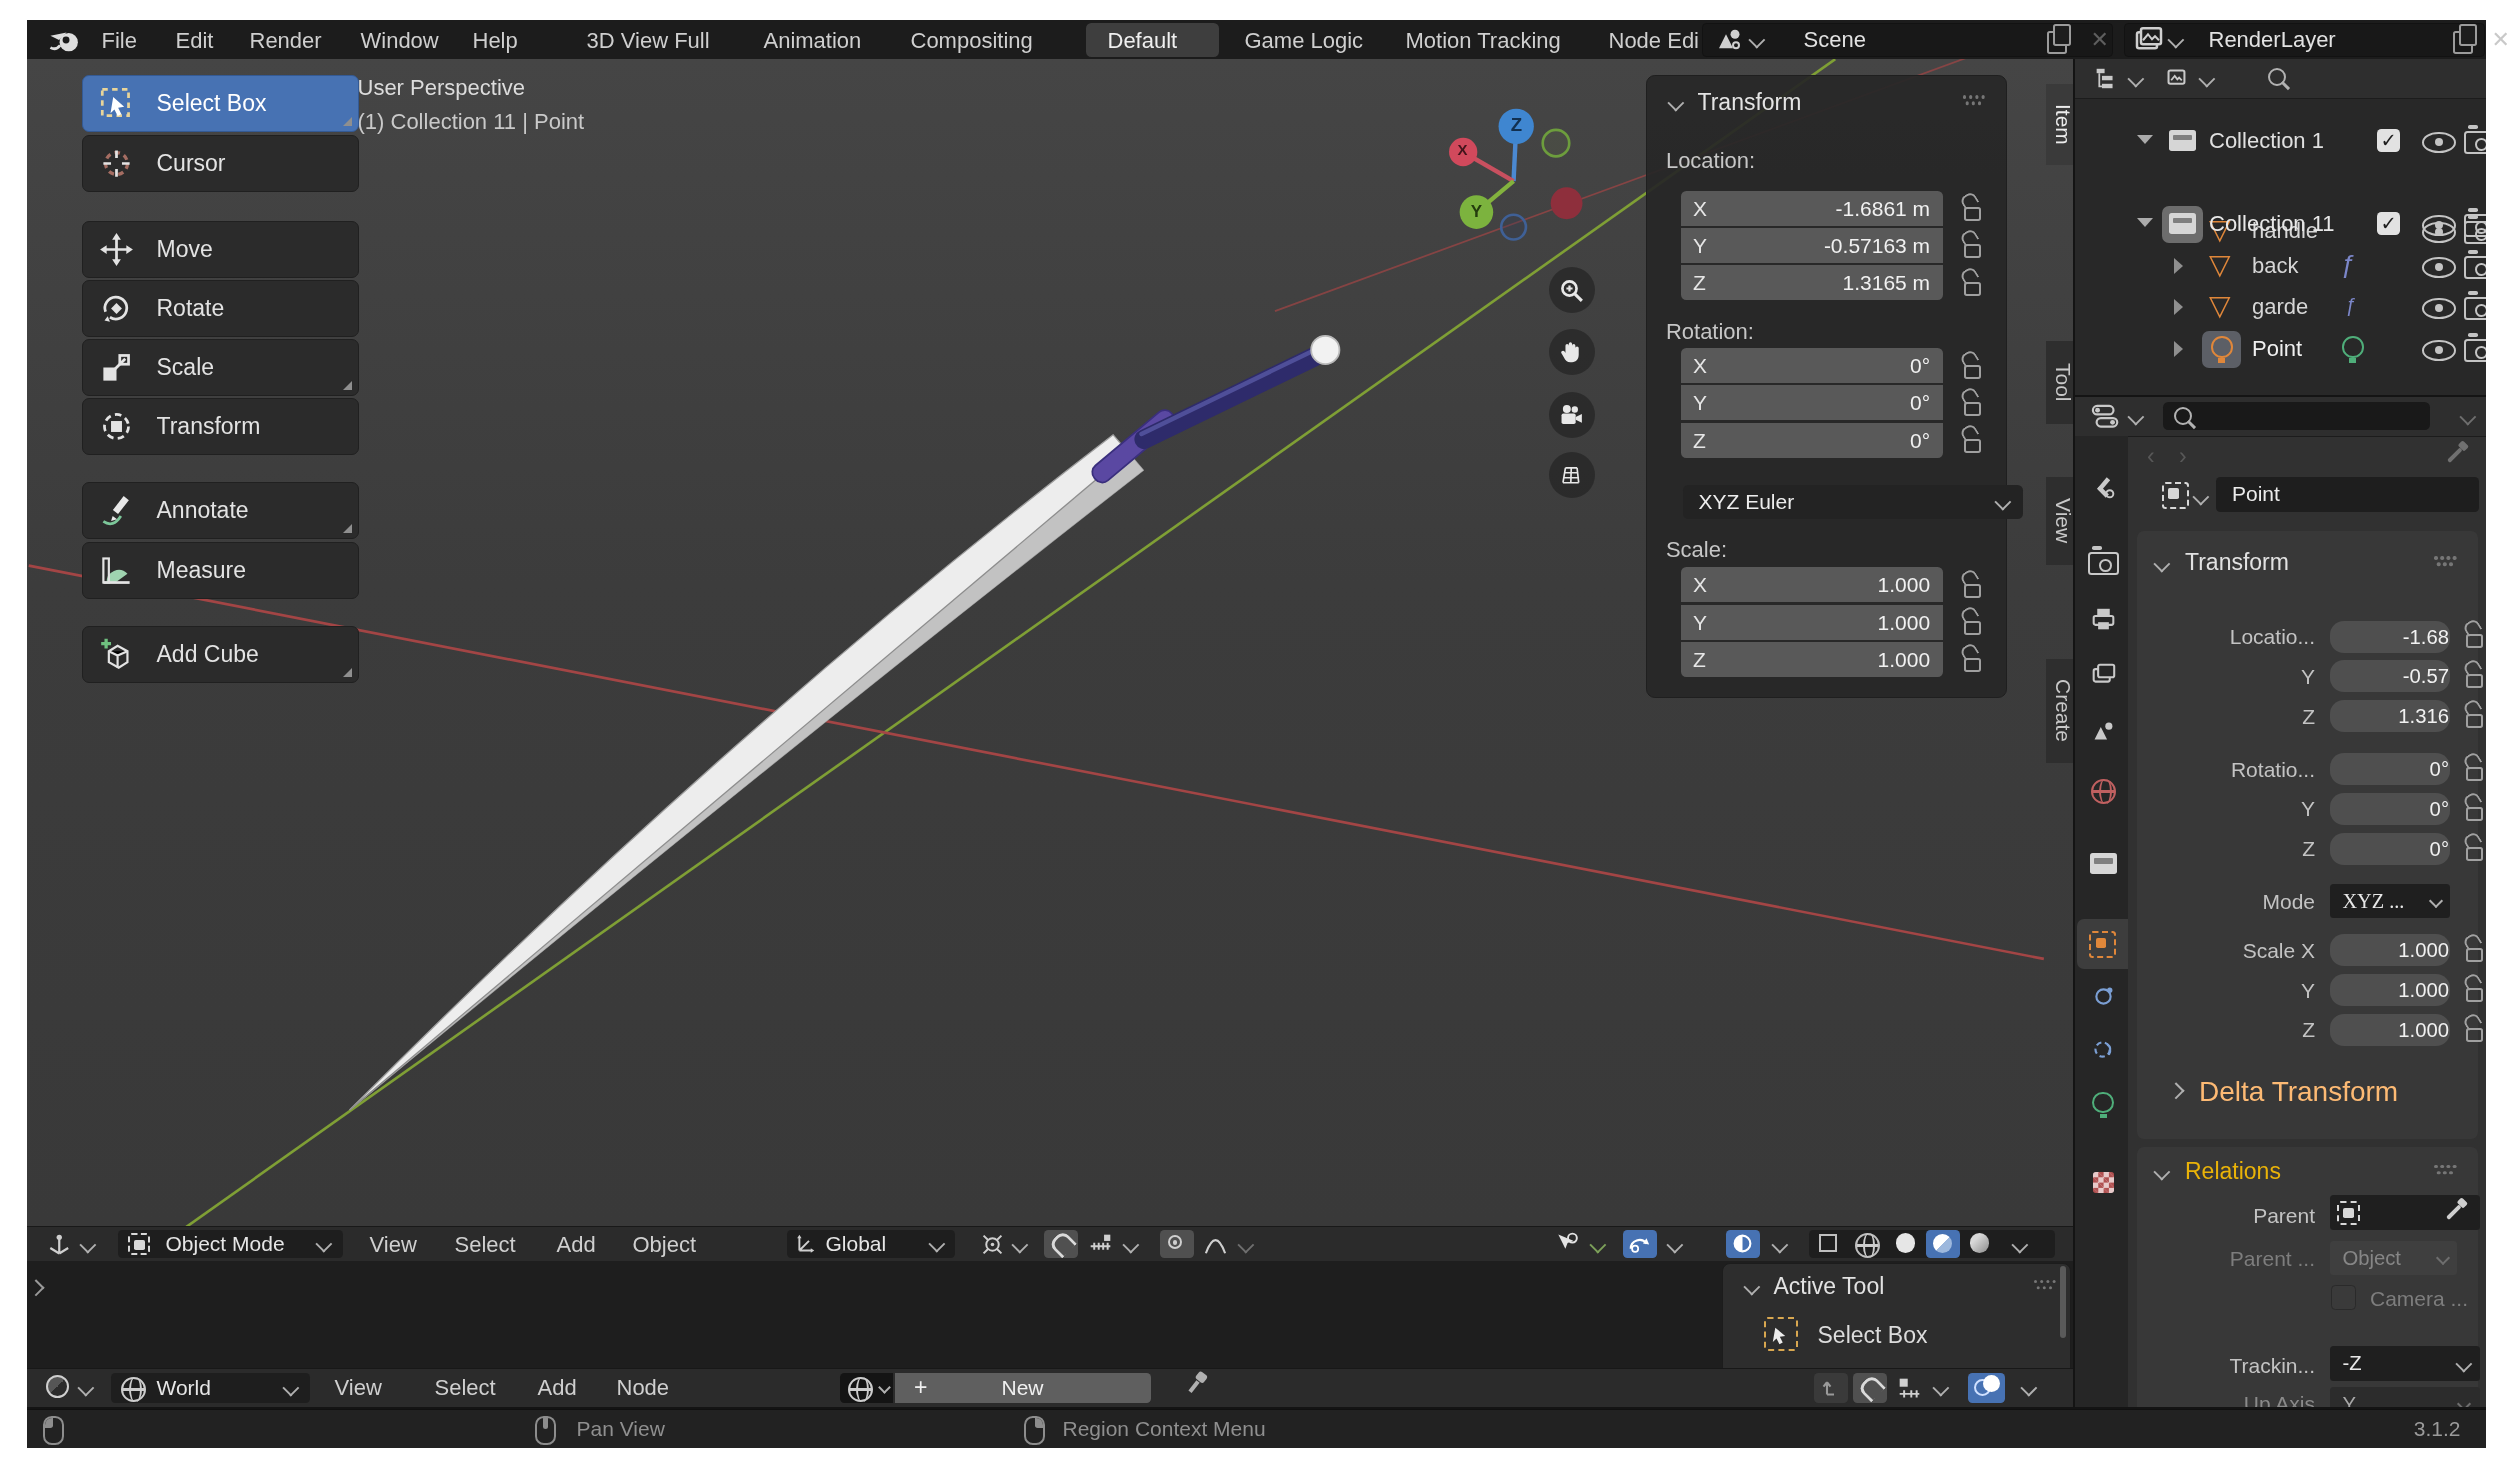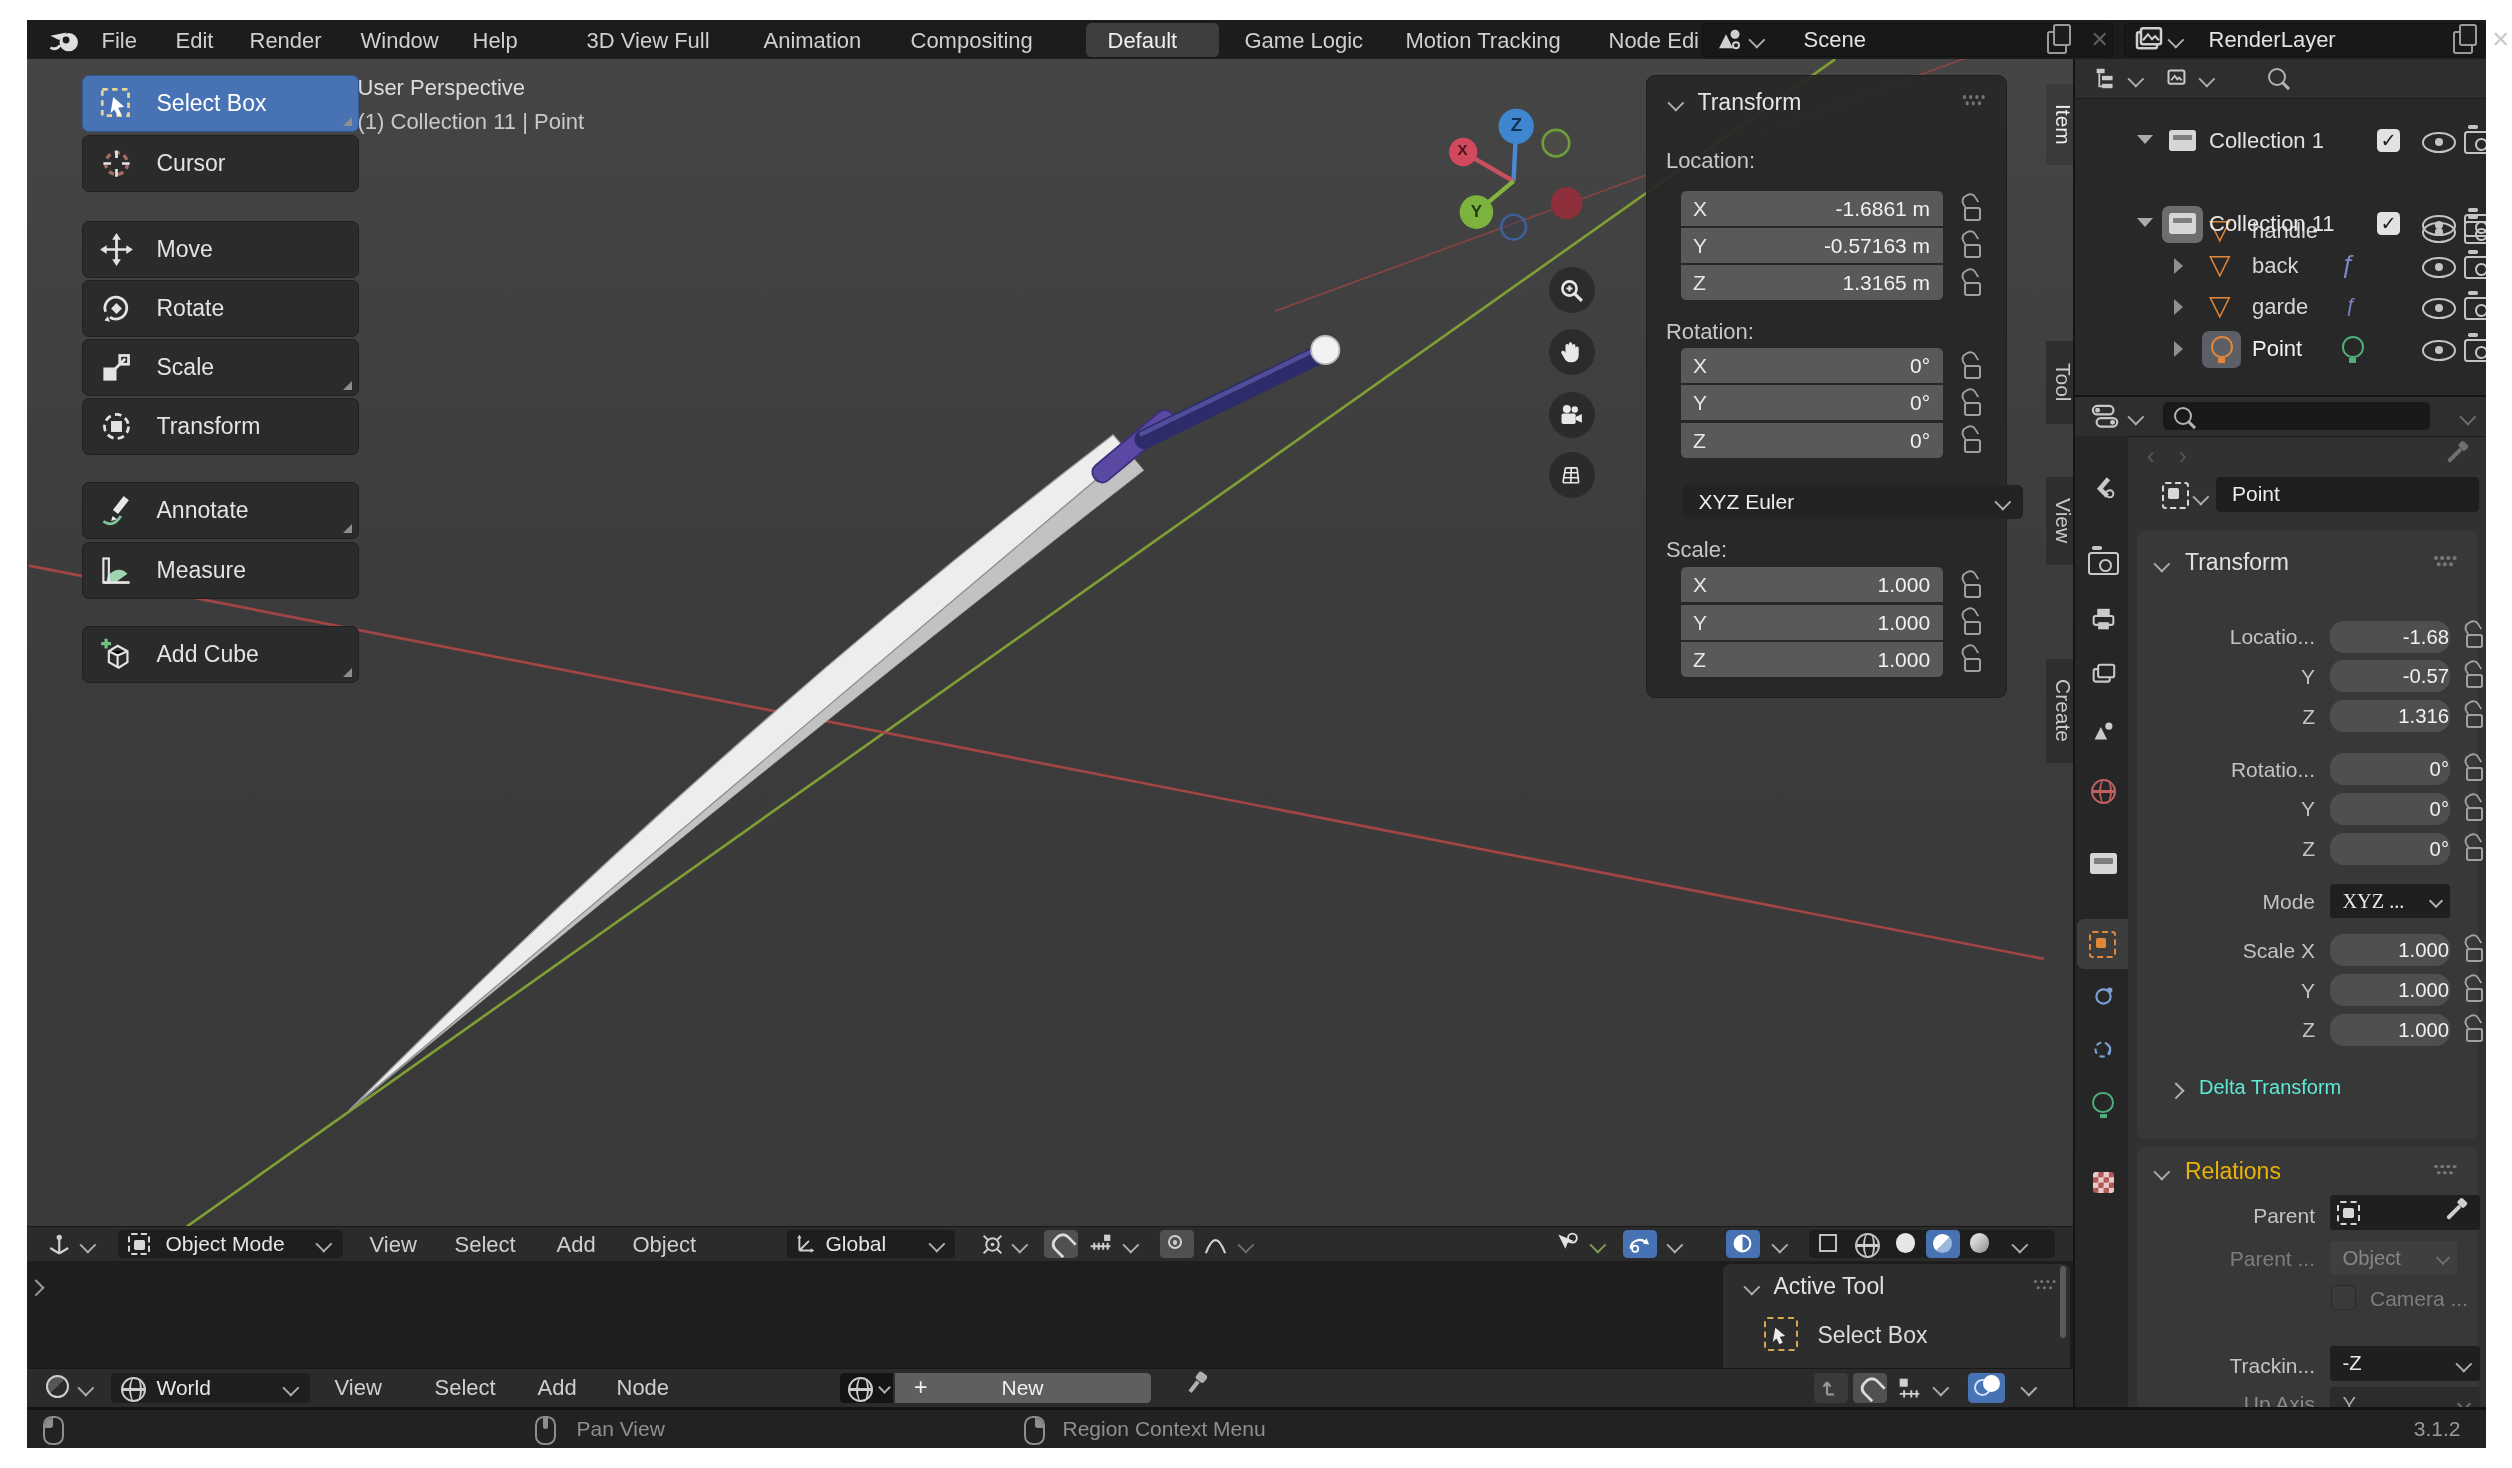--- a/index.html
+++ b/index.html
@@ -698,21 +698,21 @@
 
     <span class="plabel" style="left:81px;top:582px;">Y</span>
     <div class="pbox" style="left:255px;top:577px;">1.000</div>
     <span class="lock" style="left:385px;top:579px;"></span>
 
     <span class="plabel" style="left:81px;top:621px;">Z</span>
     <div class="pbox" style="left:255px;top:617px;">1.000</div>
     <span class="lock" style="left:385px;top:619px;"></span>
 
     <span class="chr" style="position:absolute;left:95px;top:688px;"></span>
-    <span class="abs" style="left:124px;top:679px;font-size:20px;color:#5eead4;">Delta Transform</span>
+    <span class="abs" style="left:124px;top:679px;font-size:28px;color:#fdba74;">Delta Transform</span>
 
     <div class="abs" style="left:62px;top:750px;width:341px;height:261px;background:#383838;border-radius:7px 7px 0 0;">
       <span class="chd" style="position:absolute;left:19.4px;top:19.4px;"></span>
       <span class="abs" style="left:48px;top:10.6px;font-size:23px;color:#eab308;">Relations</span>
       <span class="grip" style="left:297px;top:17.7px;"></span>
     </div>
     <span class="plabel" style="left:81px;top:807px;">Parent</span>
     <div class="pdrop" style="left:255px;top:798px;width:150px;height:35px;">
       <span class="brsq" style="left:7px;top:6.2px;width:19.4px;height:19.4px;"></span>
       <span class="dropper" style="left:122px;top:8px;"></span>

